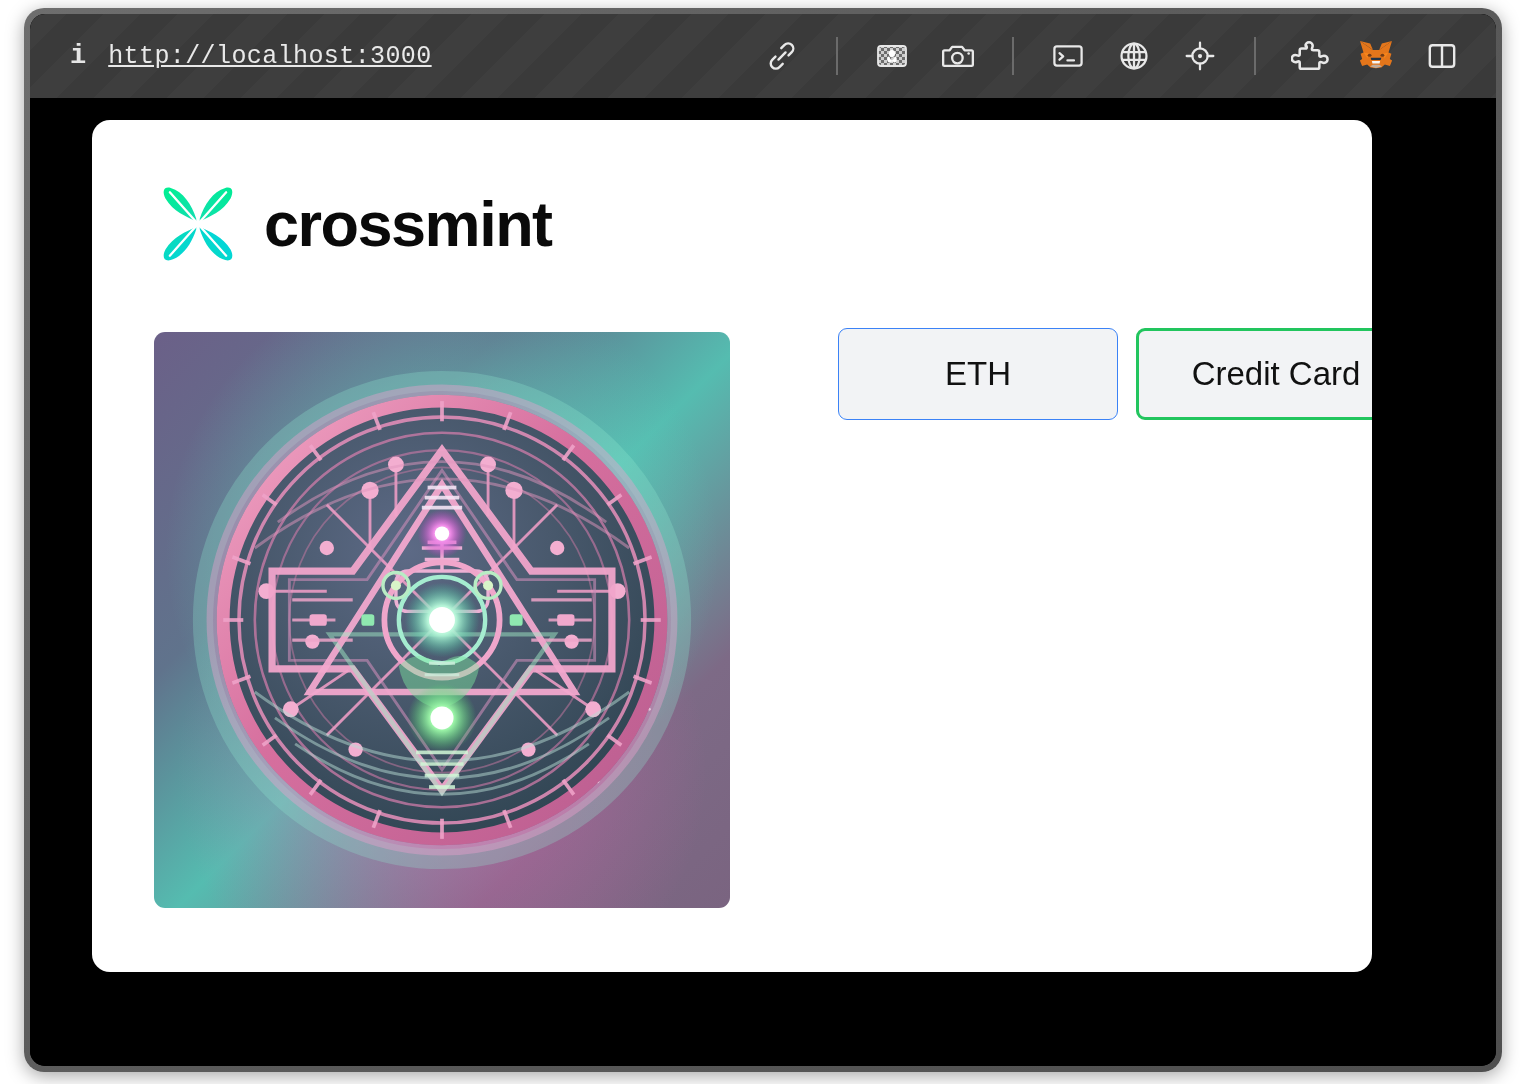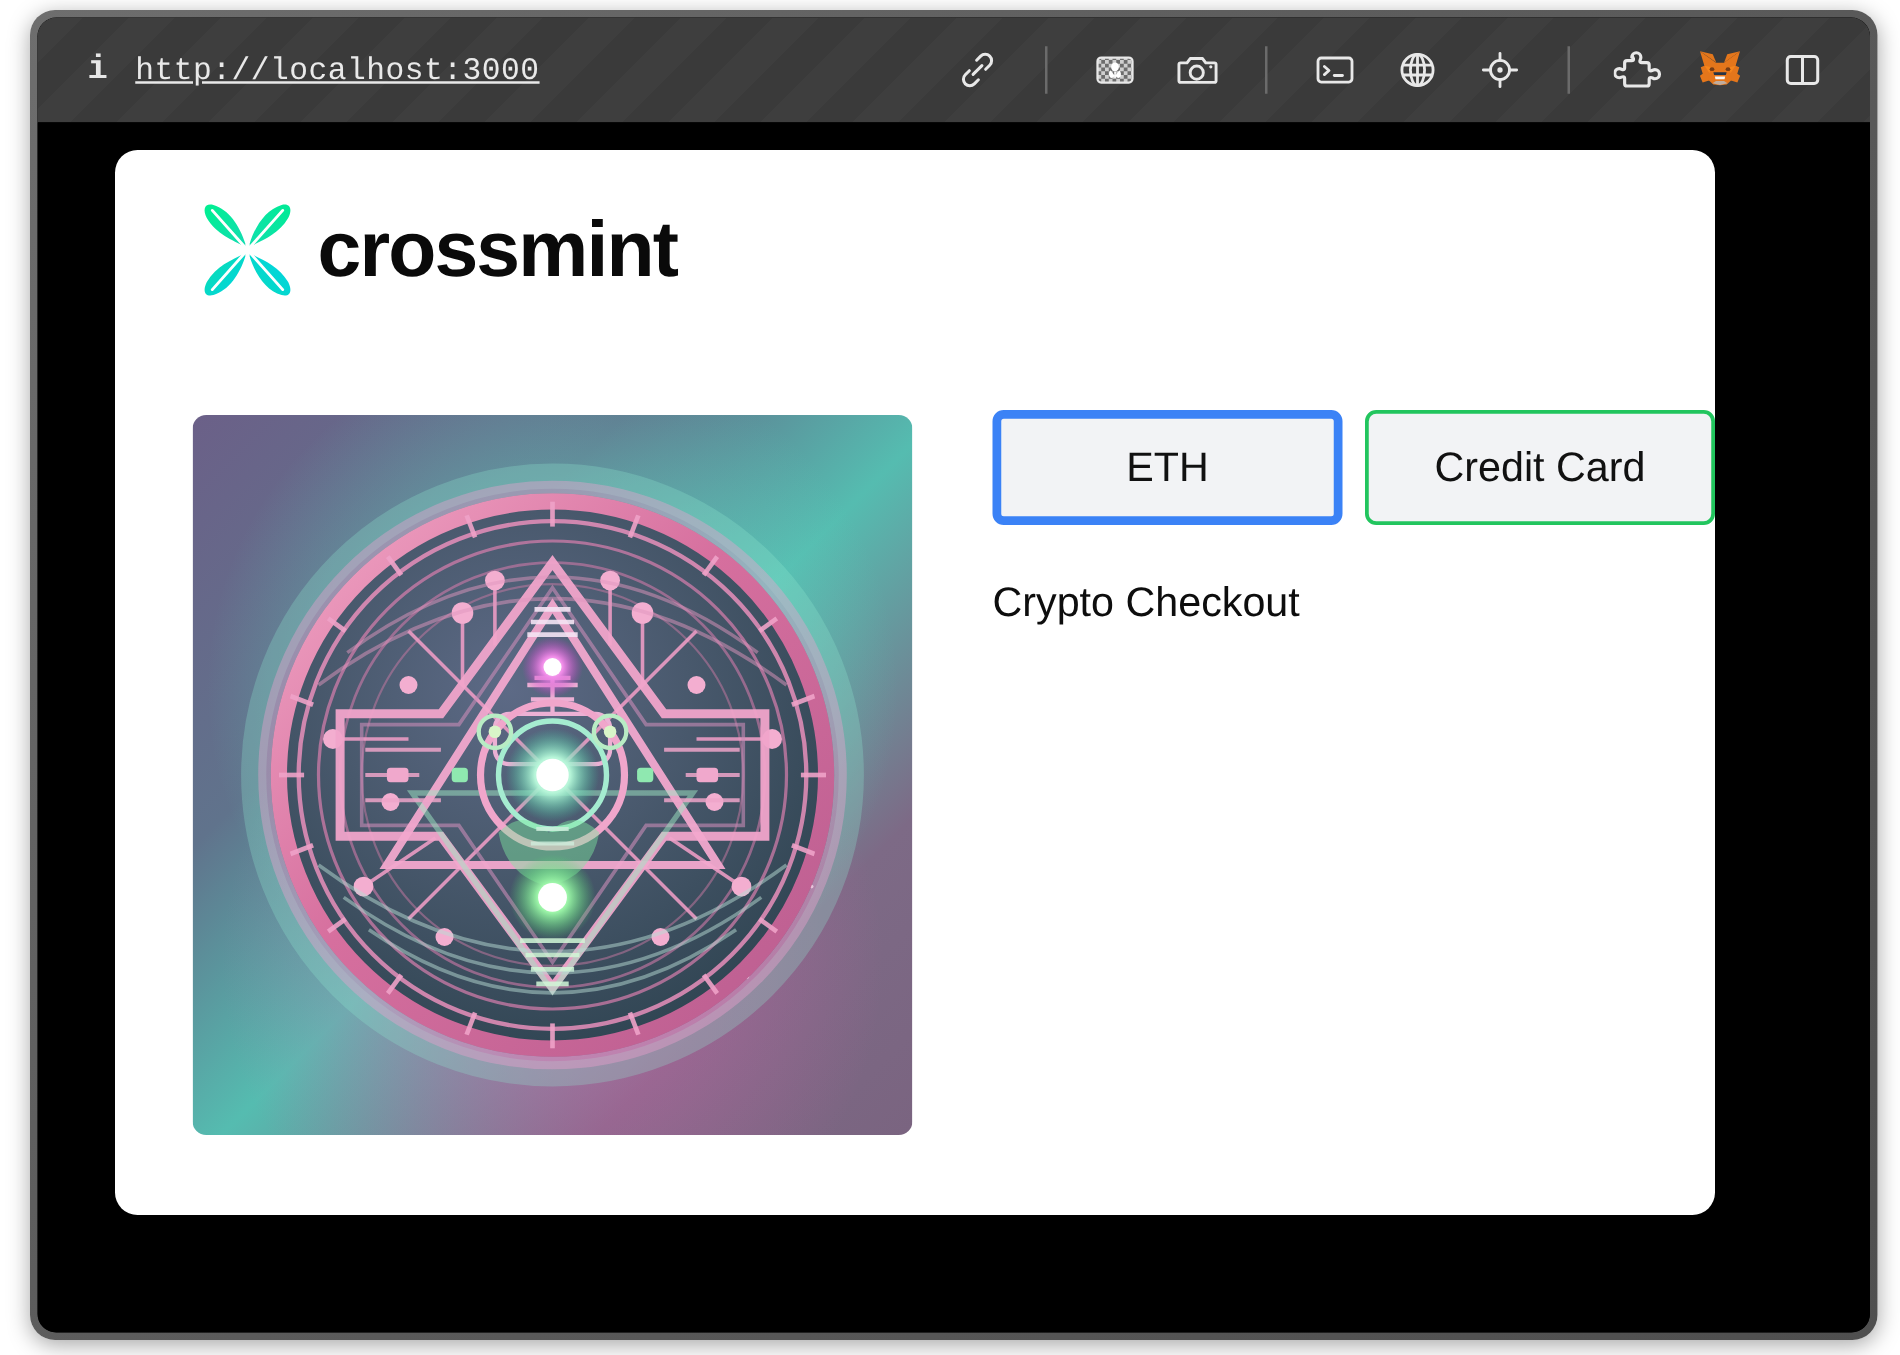--- a/index.html
+++ b/index.html
@@ -105,24 +105,24 @@
     left: 62px; top: 22px;
     width: 1280px; height: 852px;
     background: #ffffff;
     border-radius: 18px;
     overflow: hidden;
   }
 
   
   .logo-row {
     position: absolute;
-    left: 62px; top: 36px;
+    left: 62px; top: 60px;
     display: flex;
     align-items: center;
-    gap: 12px;
+    gap: 22px;
   }
   .logo-mark { width: 88px; height: 88px; display: block; }
   .logo-word {
     font-size: 63px;
     font-weight: bold;
     color: #0a0a0a;
     letter-spacing: -1.5px;
     line-height: 1;
   }
 
@@ -155,22 +155,23 @@
     padding: 0 34px;
     height: 92px;
     display: flex;
     align-items: center;
     justify-content: center;
     white-space: nowrap;
     cursor: pointer;
     font-family: "Liberation Sans", sans-serif;
   }
   .method-btn.selected {
-    border: 7px solid #3b82f6;
+    border: 1px solid #3b82f6;
     min-width: 280px;
+    margin-left: 44px;
   }
   .method-btn.unselected {
     border: 3px solid #22c55e;
     min-width: 280px;
   }
   .checkout-label {
     margin-top: 44px;
     font-size: 33px;
     color: #0d0d0d;
     line-height: 1.1;
@@ -541,20 +542,19 @@
               </g>
             </g>
           </svg>
         </div>
 
         <div class="right-col">
           <div class="method-row">
             <div class="method-btn selected">ETH</div>
             <div class="method-btn unselected">Credit Card</div>
           </div>
-          <div class="checkout-label">Crypto Checkout</div>
         </div>
 
       </div>
     </div>
 
   </div>
 </div>
 
 </body></html>

